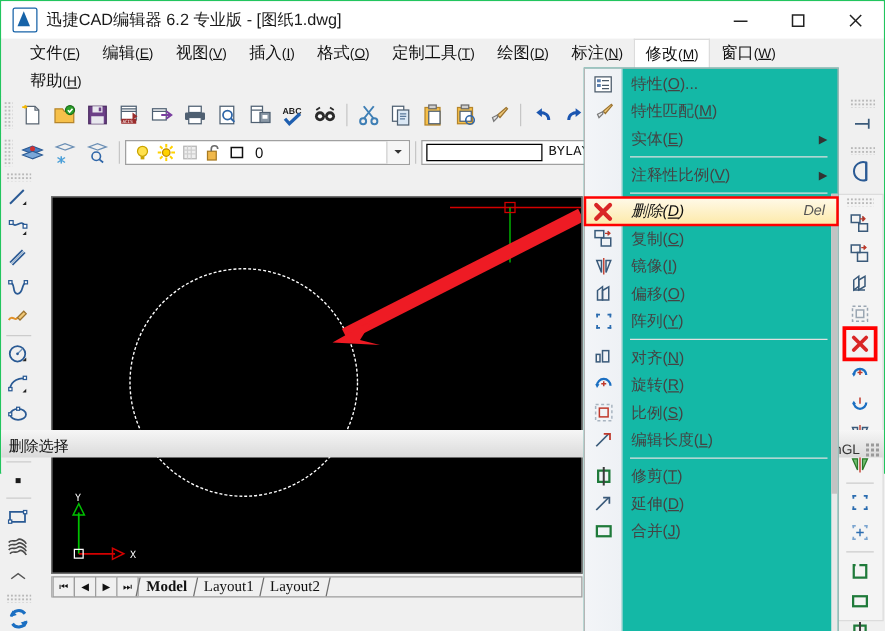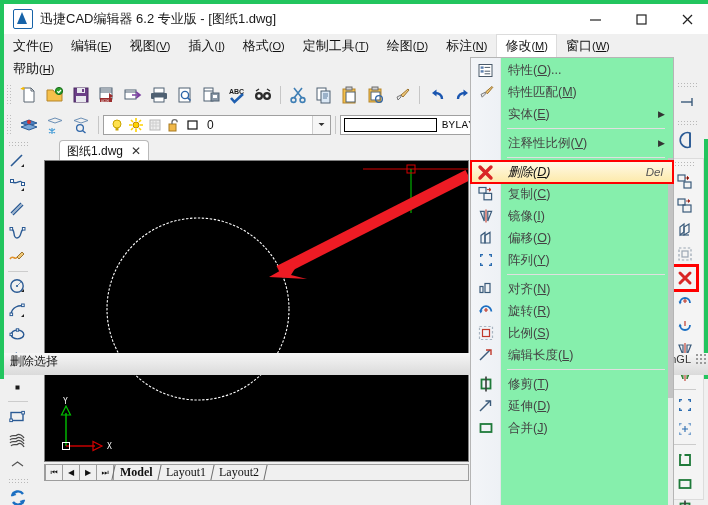--- a/index.html
+++ b/index.html
@@ -4,37 +4,37 @@
 <style>
   html,body{margin:0;padding:0;}
   body{
     width:708px;height:505px;overflow:hidden;
     font-family:"Liberation Sans","DejaVu Sans",sans-serif;
     font-size:12px;color:#111;
     background:#f0f0f0;
     -webkit-font-smoothing:antialiased;
   }
   #app{position:relative;width:708px;height:379px;background:#f0f0f0;
-       border:4px solid #22c55e;box-sizing:border-box;}
+       border:1px solid #22c55e;box-sizing:border-box;}
 
   
   .titlebar{position:absolute;left:0;top:0;width:706px;height:30px;background:#ffffff;
             display:flex;align-items:center;}
   .app-logo{width:18px;height:18px;margin-left:9px;margin-right:7px;border:1px solid #1763a8;
             background:#fff;position:relative;border-radius:2px;flex:none;}
   .app-logo:before{content:"";position:absolute;left:3px;top:2px;width:0;height:0;
         border-left:5px solid transparent;border-right:5px solid transparent;border-bottom:12px solid #1763a8;}
   .title-text{font-size:13px;color:#1a1a1a;white-space:nowrap;}
   .winbtns{margin-left:auto;display:flex;height:30px;}
   .winbtn{width:46px;height:30px;display:flex;align-items:center;justify-content:center;
           font-size:13px;color:#222;}
 
   
   .menubar{position:absolute;left:0;top:30px;width:706px;height:46px;background:#f0f0f0;}
-  .menurow{display:flex;align-items:center;height:23px;padding-left:0;box-sizing:border-box;}
+  .menurow{display:flex;align-items:center;height:23px;padding-left:14px;box-sizing:border-box;}
   .menuitem{padding:2px 9px;font-size:13px;color:#111;white-space:nowrap;line-height:17px;}
   .menuitem.active{background:#ffffff;border:1px solid #dcdcdc;border-bottom:none;padding:2px 8px;}
   .mn-small{font-size:11px;}
 
   
   .tb{position:absolute;left:0;width:706px;background:#f0f0f0;display:flex;align-items:center;}
   .tb1{top:76px;height:30px;}
   .tb2{top:106px;height:29px;}
   .grip{width:7px;height:22px;margin:0 3px 0 2px;flex:none;
         background-image:radial-gradient(#b8b8b8 40%,transparent 41%);
@@ -82,30 +82,30 @@
               display:flex;align-items:center;border:1px solid #9d9d9d;box-sizing:border-box;}
   .navbtn{width:16px;height:15px;display:flex;align-items:center;justify-content:center;
           border:1px solid #9d9d9d;background:#f0f0f0;font-size:8px;margin-right:-1px;}
   .ltab{font-family:"Liberation Serif","DejaVu Serif",serif;font-size:12px;padding:0 6px;
         transform:skewX(-12deg);display:inline-block;}
   .ltab span{display:inline-block;transform:skewX(12deg);}
   .ltab.sel{font-weight:bold;}
   .lsepline{width:1px;height:15px;background:#6d6d6d;transform:skewX(-12deg);}
 
   
-  .statusbar{position:absolute;left:0;bottom:0;width:706px;height:22px;
-             background:linear-gradient(#f6f6f6,#dadada);display:flex;align-items:flex-start;}
+  .statusbar{position:absolute;left:0;bottom:12px;width:706px;height:22px;
+             background:linear-gradient(#f6f6f6,#dadada);display:flex;align-items:flex-end;}
   .status-text{font-size:12px;margin-left:6px;color:#111;}
   .status-right{margin-left:auto;display:flex;align-items:center;}
   .status-gl{font-size:11px;color:#333;padding:0 4px;}
   .status-grip{width:12px;height:12px;margin-right:3px;
      background-image:radial-gradient(#9a9a9a 40%,transparent 41%);background-size:4px 4px;}
 
   
-  .dropdown{position:absolute;left:466px;top:53px;width:204px;height:452px;background:#86efac;
+  .dropdown{position:absolute;left:466px;top:53px;width:204px;height:452px;background:#14b8a6;
             border:1px solid #b5b5b5;box-sizing:border-box;z-index:50;}
   .dd-gutter{position:absolute;left:0;top:0;width:29px;height:100%;
              background:linear-gradient(90deg,#f3f5f8,#eef1f5);border-right:1px solid #e2e5e9;}
   .dd-list{position:relative;padding-top:1px;}
   .mi{height:22px;display:flex;align-items:center;position:relative;}
   .mi .ico{width:29px;height:22px;display:flex;align-items:center;justify-content:center;flex:none;z-index:2;}
   .mi .lbl{font-size:12.5px;color:#444;margin-left:8px;white-space:nowrap;}
   .mi .sc{margin-left:auto;margin-right:10px;font-size:11.5px;color:#555;}
   .mi .arw{margin-left:auto;margin-right:8px;font-size:9px;color:#333;}
   .mi.sel{background:linear-gradient(#fffaea,#fde9a8);outline:2px solid #ff0000;outline-offset:-1px;z-index:3;font-style:italic;}
@@ -622,24 +622,20 @@
       <div class="rtbtn">
         <svg width="16" height="16" viewBox="0 0 16 16">
             <rect x="3.5" y="3.5" width="9" height="9" fill="none" stroke="#1f7a3a" stroke-width="1.8"></rect>
             <line x1="8" y1="0.5" x2="8" y2="15.5" stroke="#3a3a3a" stroke-width="1.6"></line>
           </svg>
       </div>
     </div>
   </div>
 
   <div class="doc">
-    <div class="doctab">
-      <span class="tname">图纸1.dwg</span>
-      <span class="tclose">✕</span>
-    </div>
 
     <div class="canvas-wrap">
       <svg width="423" height="300" viewBox="0 0 423 300">
 
         <circle cx="153" cy="148" r="91" fill="none" stroke="#ffffff" stroke-width="1.1" stroke-dasharray="2.4 1.6"></circle>
 
         <line x1="318" y1="8" x2="423" y2="8" stroke="#d40000" stroke-width="1.1"></line>
         <line x1="366" y1="8" x2="366" y2="52" stroke="#00c000" stroke-width="1.1"></line>
         <rect x="362" y="4" width="8" height="8" fill="none" stroke="#d40000" stroke-width="1"></rect>
 

